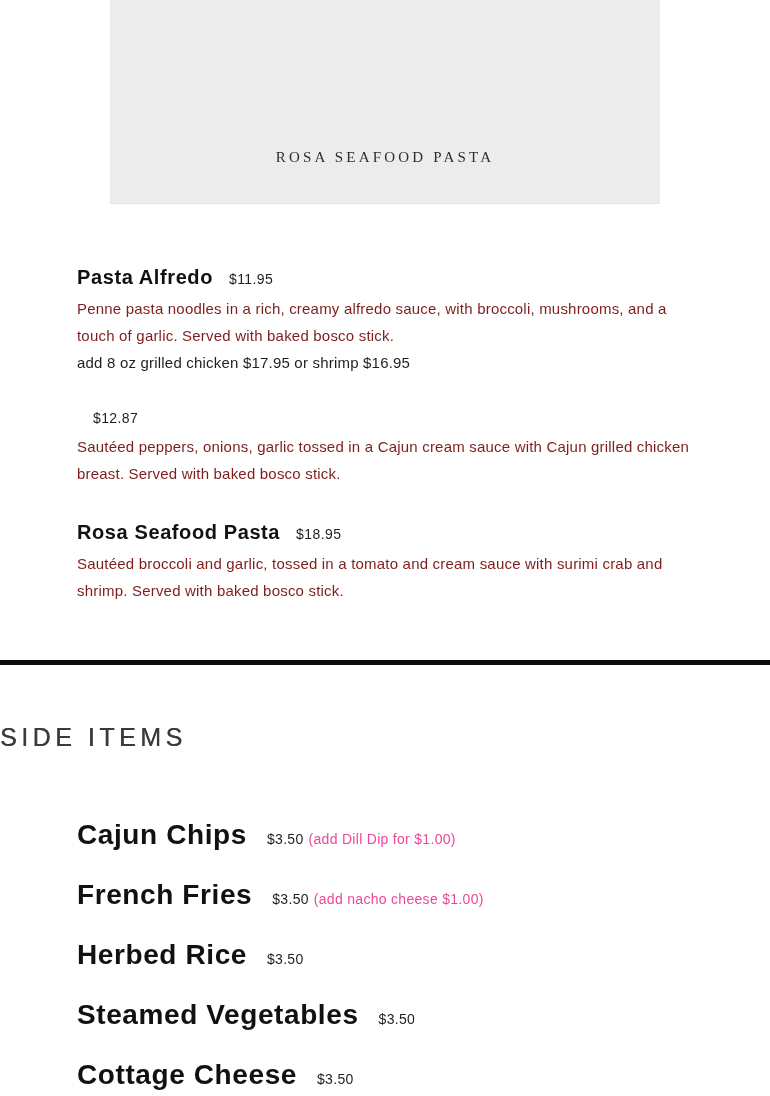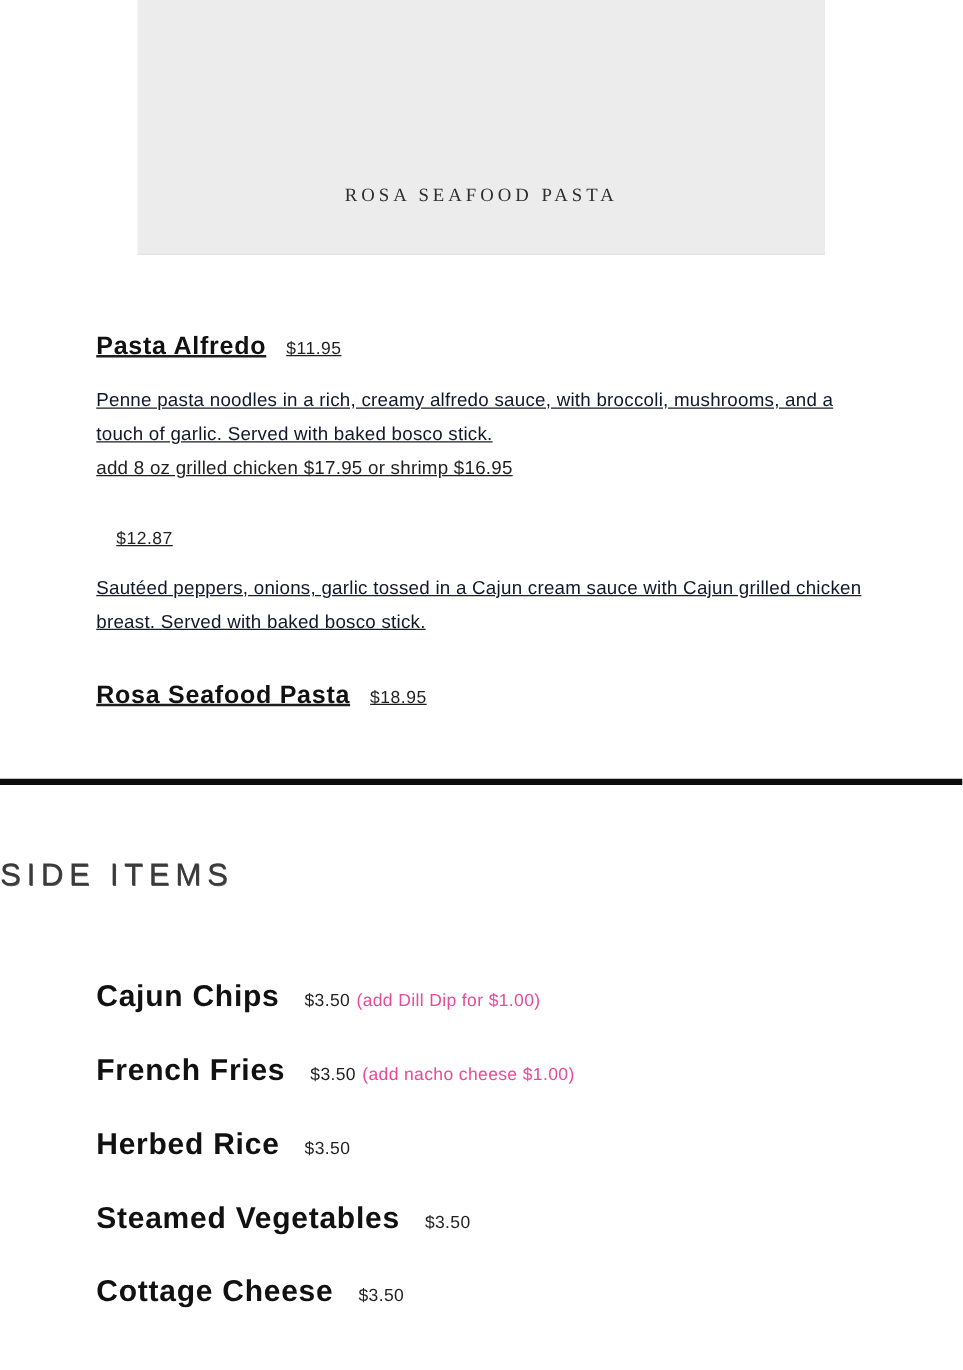--- a/index.html
+++ b/index.html
@@ -36,21 +36,20 @@
     font-family: "Liberation Serif", serif;
     font-size: 15px;
     letter-spacing: 3.2px;
     color: #2e2e2e;
     white-space: nowrap;
   }
   
   .menu {
     padding: 0 77px;
     margin-top: 62px;
-    text-decoration: underline;
   }
   .menu-item { margin-bottom: 34px; }
   .item-head {
     display: flex;
     align-items: baseline;
   }
   .item-name {
     font-size: 20px;
     font-weight: bold;
     letter-spacing: 0.6px;
@@ -60,23 +59,23 @@
   .item-price {
     font-size: 14px;
     color: #1f1f1f;
     margin-left: 16px;
     letter-spacing: 0.4px;
   }
   .item-desc {
     font-size: 15px;
     line-height: 27px;
     letter-spacing: 0.2px;
-    color: #0f172a;
+    color: #7f1d1d;
     max-width: 620px;
-    margin-top: 19px;
+    margin-top: 7px;
   }
   .item-note {
     font-size: 15px;
     line-height: 27px;
     letter-spacing: 0.2px;
     color: #1f1f1f;
     max-width: 620px;
   }
   
   .divider {
@@ -101,21 +100,21 @@
   .side-list {
     padding: 0 77px;
     margin-top: 72px;
   }
   .side-item {
     display: flex;
     align-items: baseline;
     margin-bottom: 37px;
   }
   .side-name {
-    font-size: 24px;
+    font-size: 28px;
     font-weight: bold;
     letter-spacing: 0.6px;
     color: #111111;
     line-height: 22px;
   }
   .side-price {
     font-size: 14px;
     color: #1f1f1f;
     margin-left: 20px;
     letter-spacing: 0.3px;
@@ -153,20 +152,21 @@
         </div>
         <div class="item-desc">Sautéed peppers, onions, garlic tossed in a Cajun cream sauce with Cajun grilled chicken breast. Served with baked bosco stick.</div>
 
       </div>
 
       <div class="menu-item">
         <div class="item-head">
           <span class="item-name">Rosa Seafood Pasta</span>
           <span class="item-price">$18.95</span>
         </div>
+        <div class="item-desc">Sautéed broccoli and garlic, tossed in a tomato and cream sauce with surimi crab and shrimp. Served with baked bosco stick.</div>
 
       </div>
     </div>
 
   <div class="divider"></div>
 
   <div class="side-title-wrap">
     <span class="side-title">SIDE ITEMS</span>
   </div>
 

